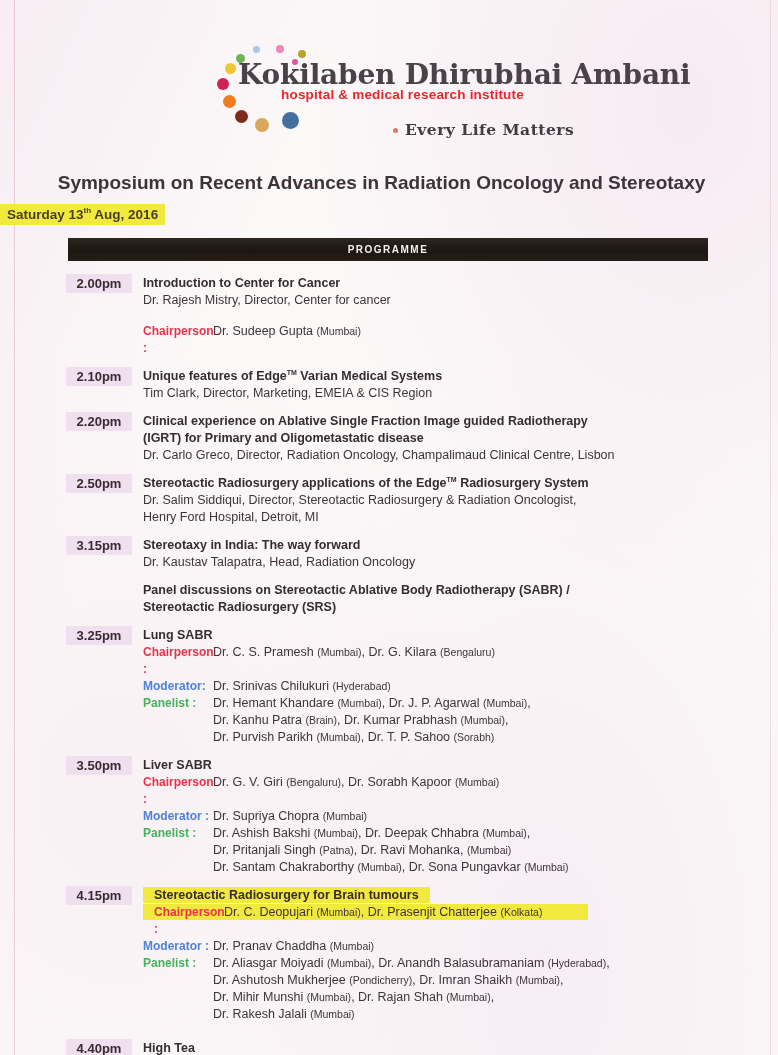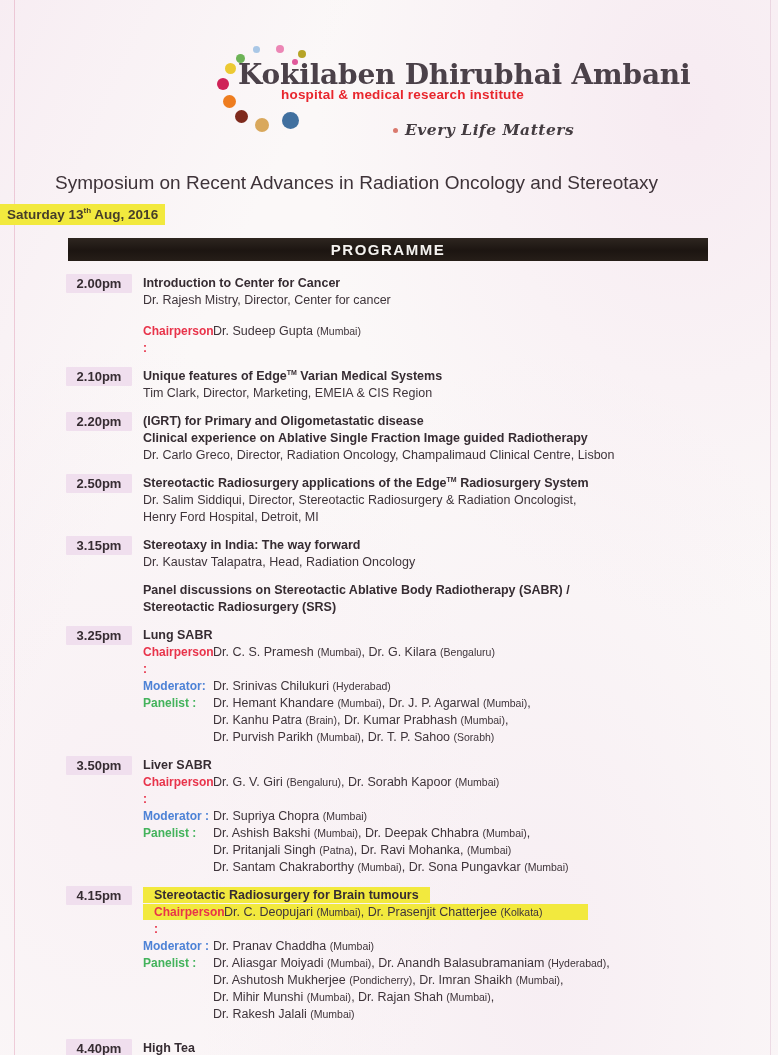--- a/index.html
+++ b/index.html
@@ -18,33 +18,33 @@
   .edge-right{right:7px;background:rgba(205,160,185,.3);}
 
   
   .dots-wrap{position:absolute;left:205px;top:42px;width:130px;height:100px;}
   .dot{position:absolute;border-radius:50%;}
   .brand-name{position:absolute;left:238px;top:58px;font-family:"DejaVu Serif","Liberation Serif",serif;
     font-weight:bold;font-size:28px;letter-spacing:-.2px;color:#4b4149;}
   .brand-sub{position:absolute;left:281px;top:87px;font-weight:bold;font-size:13.5px;
     letter-spacing:.2px;color:#e8262d;}
   .tagline{position:absolute;left:393px;top:120px;font-family:"DejaVu Serif","Liberation Serif",serif;
-    font-style:italic;font-weight:bold;font-size:15.5px;color:#443c41;letter-spacing:.5px;}
+    font-weight:bold;font-size:15.5px;color:#443c41;letter-spacing:.5px;}
   .tag-dot{display:inline-block;width:5px;height:5px;border-radius:50%;background:#cc4433;
     margin-right:7px;vertical-align:2px;opacity:.7;}
 
   
   .content{position:absolute;left:0;top:172px;width:778px;}
-  .doc-title{margin:0;padding:0 70px 0 55px;text-align:left;font-size:19px;font-weight:normal;color:#3e3339;}
+  .doc-title{margin:0;padding:0 70px 0 55px;text-align:center;font-size:19px;font-weight:bold;color:#3e3339;}
   .date-line{text-align:left;margin-top:10px;}
   .date-hl{display:inline-block;background:var(--hl);color:#463e2a;font-weight:bold;font-size:13.5px;
     padding:2px 7px 3px;}
   .date-hl sup{font-size:8px;}
   .programme-bar{margin:13px 0 0 68px;width:640px;height:23px;line-height:23px;text-align:center;
-    background:linear-gradient(180deg,#2e2620,#1c1511 55%,#261e18);color:#f4f2ef;font-size:15px;
+    background:linear-gradient(180deg,#2e2620,#1c1511 55%,#261e18);color:#f4f2ef;font-size:10px;
     letter-spacing:1.5px;font-weight:bold;}
 
   
   .sched{margin-top:14px;}
   .trow{position:relative;padding-left:143px;margin-bottom:11px;}
   .trow.extra-gap{margin-top:17px;}
   .badge{position:absolute;left:66px;top:-1px;width:66px;height:19px;line-height:19px;text-align:center;
     font-weight:bold;font-size:13px;color:#362c32;background:var(--badge);border-radius:1px;}
   .line{line-height:17px;font-size:12.5px;}
   .line.b{font-weight:bold;color:#362c32;}
@@ -96,22 +96,22 @@
           <div class="line"><span>Dr. Rajesh Mistry, Director, Center for cancer</span></div>
           <div class="line gapline"><span class="role chairperson">Chairperson :</span><span>Dr. Sudeep Gupta <span class="sm">(Mumbai)</span></span></div>
         </div>
         <div class="trow">
           <span class="badge">2.10pm</span>
           <div class="line b"><span>Unique features of Edge<sup class="tm">TM</sup> Varian Medical Systems</span></div>
           <div class="line"><span>Tim Clark, Director, Marketing, EMEIA &amp; CIS Region</span></div>
         </div>
         <div class="trow">
           <span class="badge">2.20pm</span>
+          <div class="line b"><span>Clinical experience on Ablative Single Fraction Image guided Radiotherapy</span></div>
           <div class="line b"><span>(IGRT) for Primary and Oligometastatic disease</span></div>
-          <div class="line b"><span>Clinical experience on Ablative Single Fraction Image guided Radiotherapy</span></div>
           <div class="line"><span>Dr. Carlo Greco, Director, Radiation Oncology, Champalimaud Clinical Centre, Lisbon</span></div>
         </div>
         <div class="trow">
           <span class="badge">2.50pm</span>
           <div class="line b"><span>Stereotactic Radiosurgery applications of the Edge<sup class="tm">TM</sup> Radiosurgery System</span></div>
           <div class="line"><span>Dr. Salim Siddiqui, Director, Stereotactic Radiosurgery &amp; Radiation Oncologist,</span></div>
           <div class="line"><span>Henry Ford Hospital, Detroit, MI</span></div>
         </div>
         <div class="trow">
           <span class="badge">3.15pm</span>

